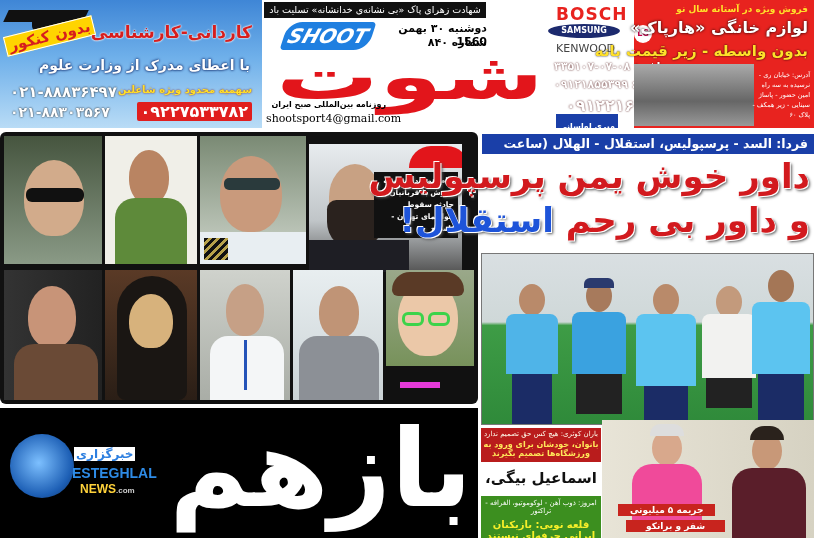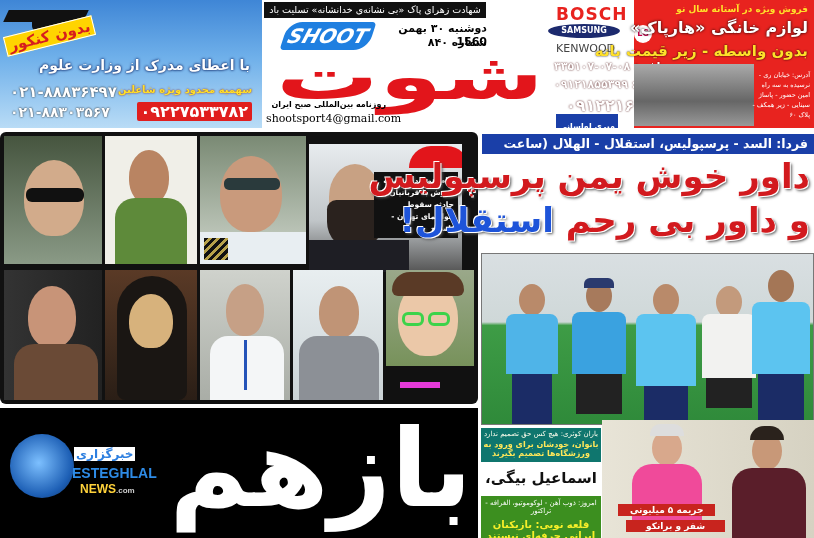--- a/index.html
+++ b/index.html
@@ -63,40 +63,41 @@
 #h1{right:4px;top:156px;color:#d21a1e;font-size:34px;font-weight:bold;direction:rtl;text-shadow:1px 1px 0 #fff,-1px -1px 0 #fff,2px 2px 3px #555;letter-spacing:-1px;white-space:nowrap}
 #h2{right:4px;top:200px;color:#d21a1e;font-size:34px;font-weight:bold;direction:rtl;text-shadow:1px 1px 0 #fff,-1px -1px 0 #fff,2px 2px 3px #555;letter-spacing:-1px;white-space:nowrap}
 #h2 .blue{color:#1e54d9}
 
 #team{left:481px;top:253px;width:333px;height:172px;background:linear-gradient(180deg,#d9dfe2 0%,#cfd8d8 40%,#3e9c46 42%,#2f8a3a 100%);border:1px solid #777;overflow:hidden}
 .player{position:absolute;bottom:0}
 .player .hd{position:absolute;width:26px;height:32px;border-radius:50%;background:#b98a6a}
 .player .tr{position:absolute;border-radius:8px 8px 0 0}
 .player .sh{position:absolute;background:#1b2c66}
 
-#s1{left:481px;top:428px;width:120px;height:34px;background:#0f766e;color:#fff;direction:rtl;text-align:center}
+#s1{left:481px;top:428px;width:120px;height:34px;background:#b91c1c;color:#fff;direction:rtl;text-align:center}
 #s1 .a{font-size:7px;padding-top:2px;color:#ffe;}
 #s1 .b{font-size:8px;font-weight:bold;color:#ffe75a;padding-top:2px}
 #s2{left:481px;top:463px;width:120px;height:30px;font-size:15px;font-weight:bold;direction:rtl;text-align:center;line-height:30px;color:#111;letter-spacing:-0.5px}
 #s3{left:481px;top:496px;width:120px;height:42px;background:#3c8f1f;color:#fff;direction:rtl;text-align:center}
 #s3 .a{font-size:7px;padding-top:3px}
 #s3 .b{font-size:10px;font-weight:bold;color:#f7ef2a;padding-top:4px}
 #branko{left:602px;top:420px;width:212px;height:118px;background:linear-gradient(90deg,#e8e4d7,#d6d2c2);overflow:hidden}
 #branko .cap1{position:absolute;left:16px;top:84px;background:#c8241e;color:#fff;font-size:9px;font-weight:bold;padding:1px 12px;direction:rtl}
 #branko .cap2{position:absolute;left:24px;top:100px;background:#c8241e;color:#fff;font-size:9px;font-weight:bold;padding:1px 20px;direction:rtl}
 </style>
 </head>
 <body>
 
 <div id="ad-left" class="abs">
   <div class="abs cap">
       <div class="board"></div>
       <div class="base"></div>
     </div>
   <div class="abs l2b">بدون کنکور</div>
+  <div class="abs l2">کاردانی-کارشناسی</div>
   <div class="abs l3">با اعطای مدرک از وزارت علوم</div>
   <div class="abs l4">سهمیه محدود ویژه شاغلین</div>
   <div class="abs l5">۰۹۲۲۷۵۳۳۷۸۲</div>
   <div class="abs p1">۰۲۱-۸۸۸۳۶۴۹۷</div>
   <div class="abs p2">۰۲۱-۸۸۳۰۳۵۶۷</div>
 </div>
 
 <div id="mast" class="abs">
   <div class="abs bar">شهادت زهرای پاک «بی نشانه‌ی خدانشانه» تسلیت باد</div>
   <div class="abs shoot">SHOOT</div>

